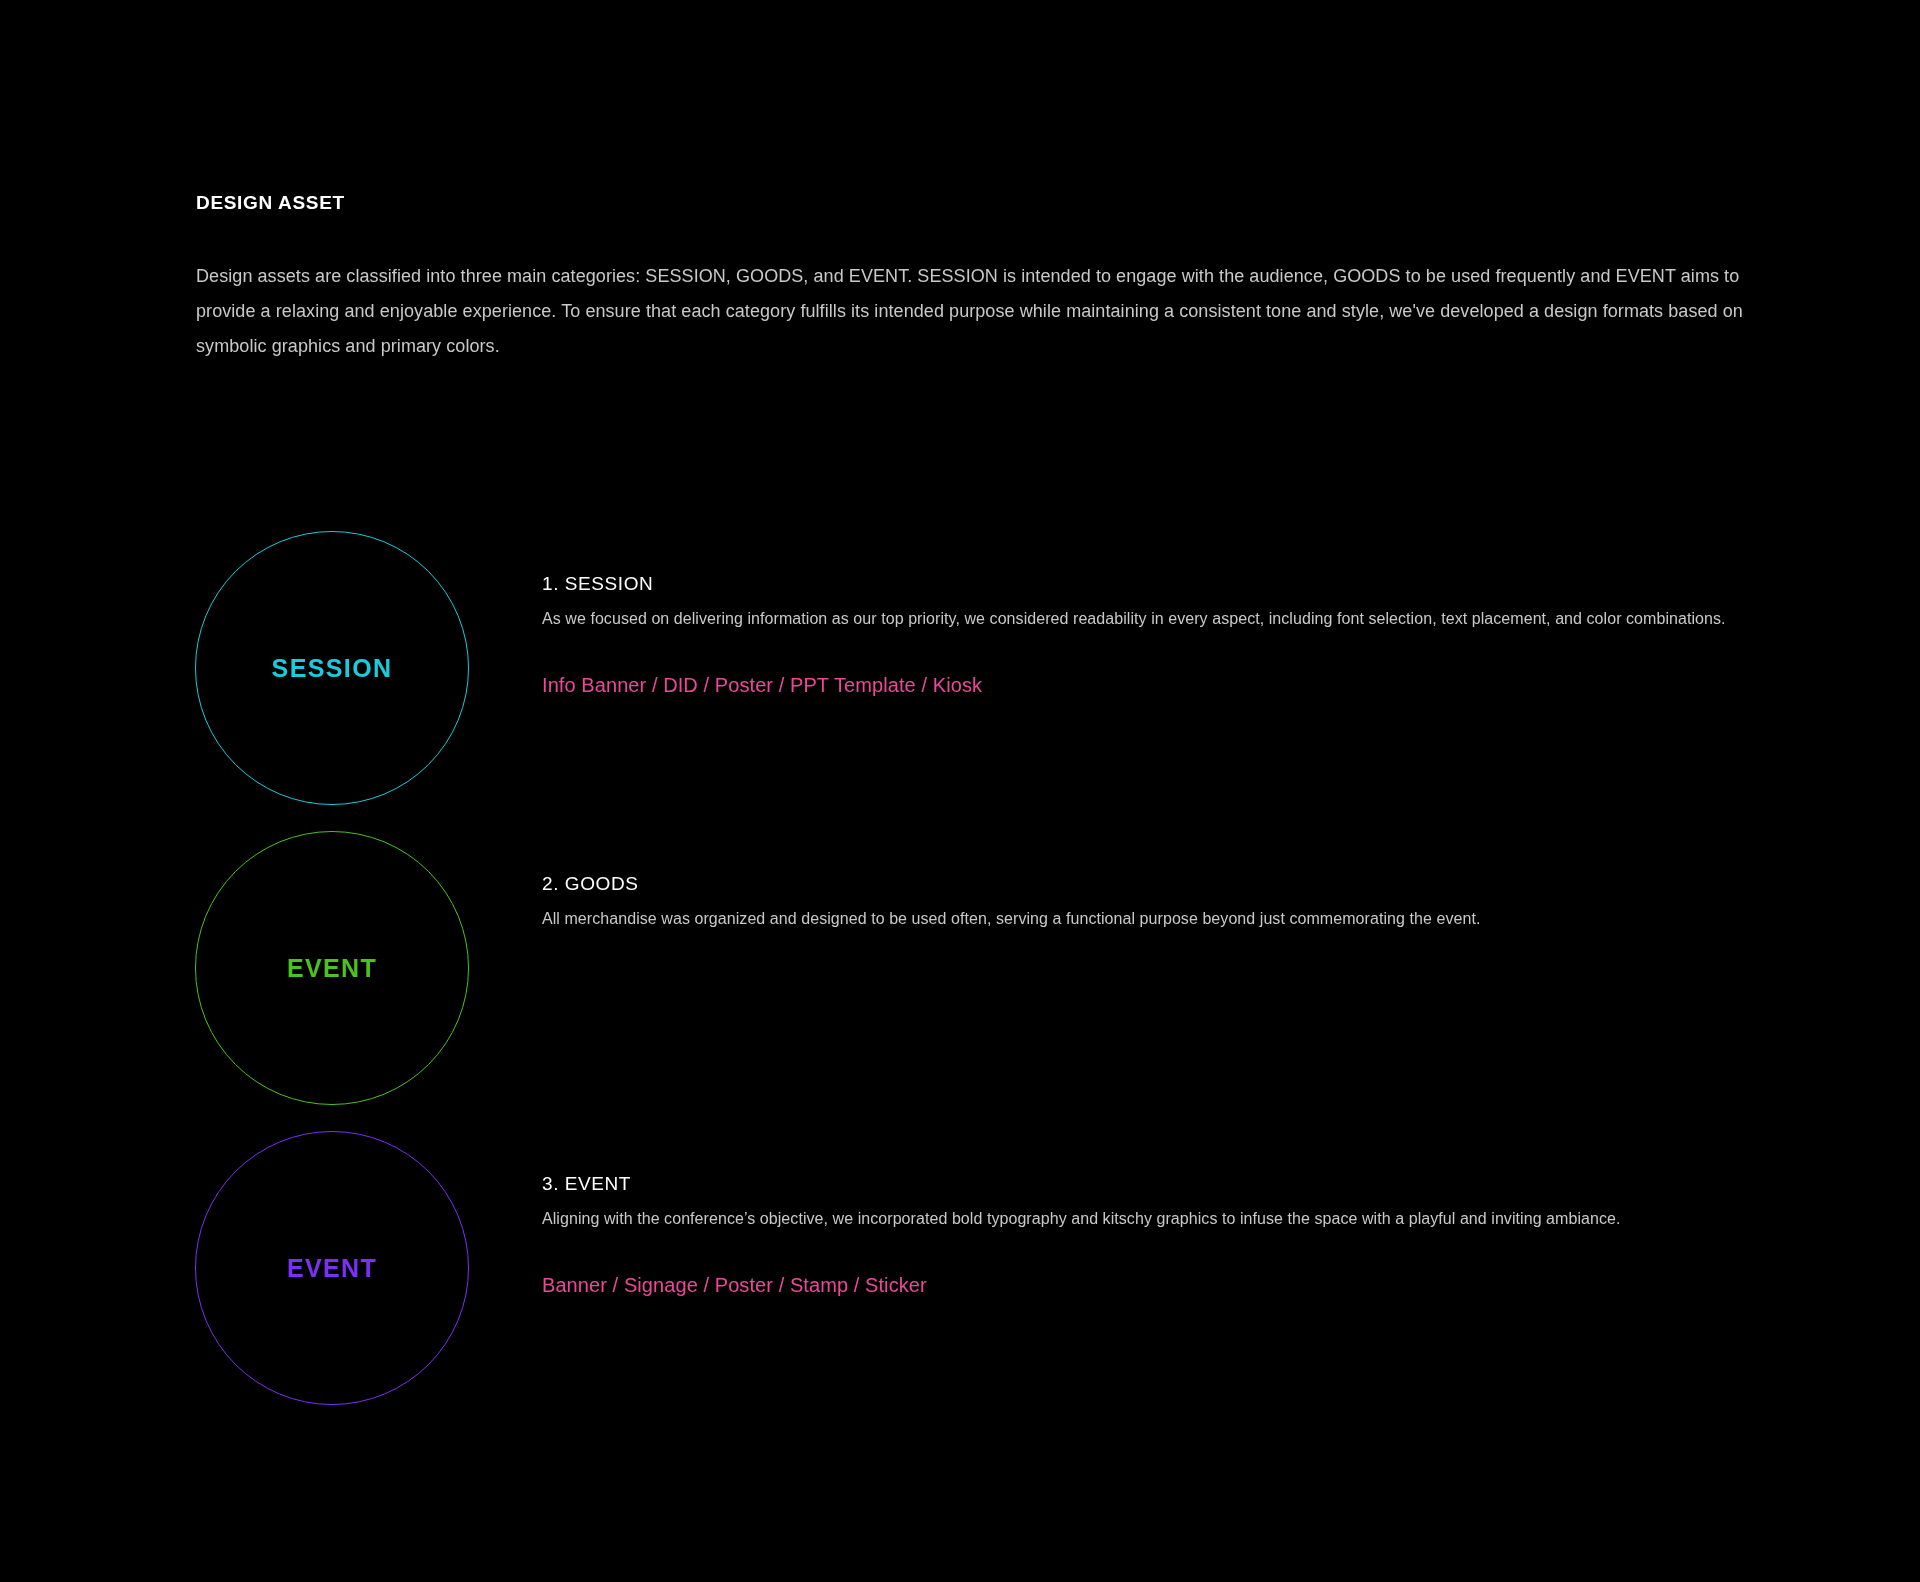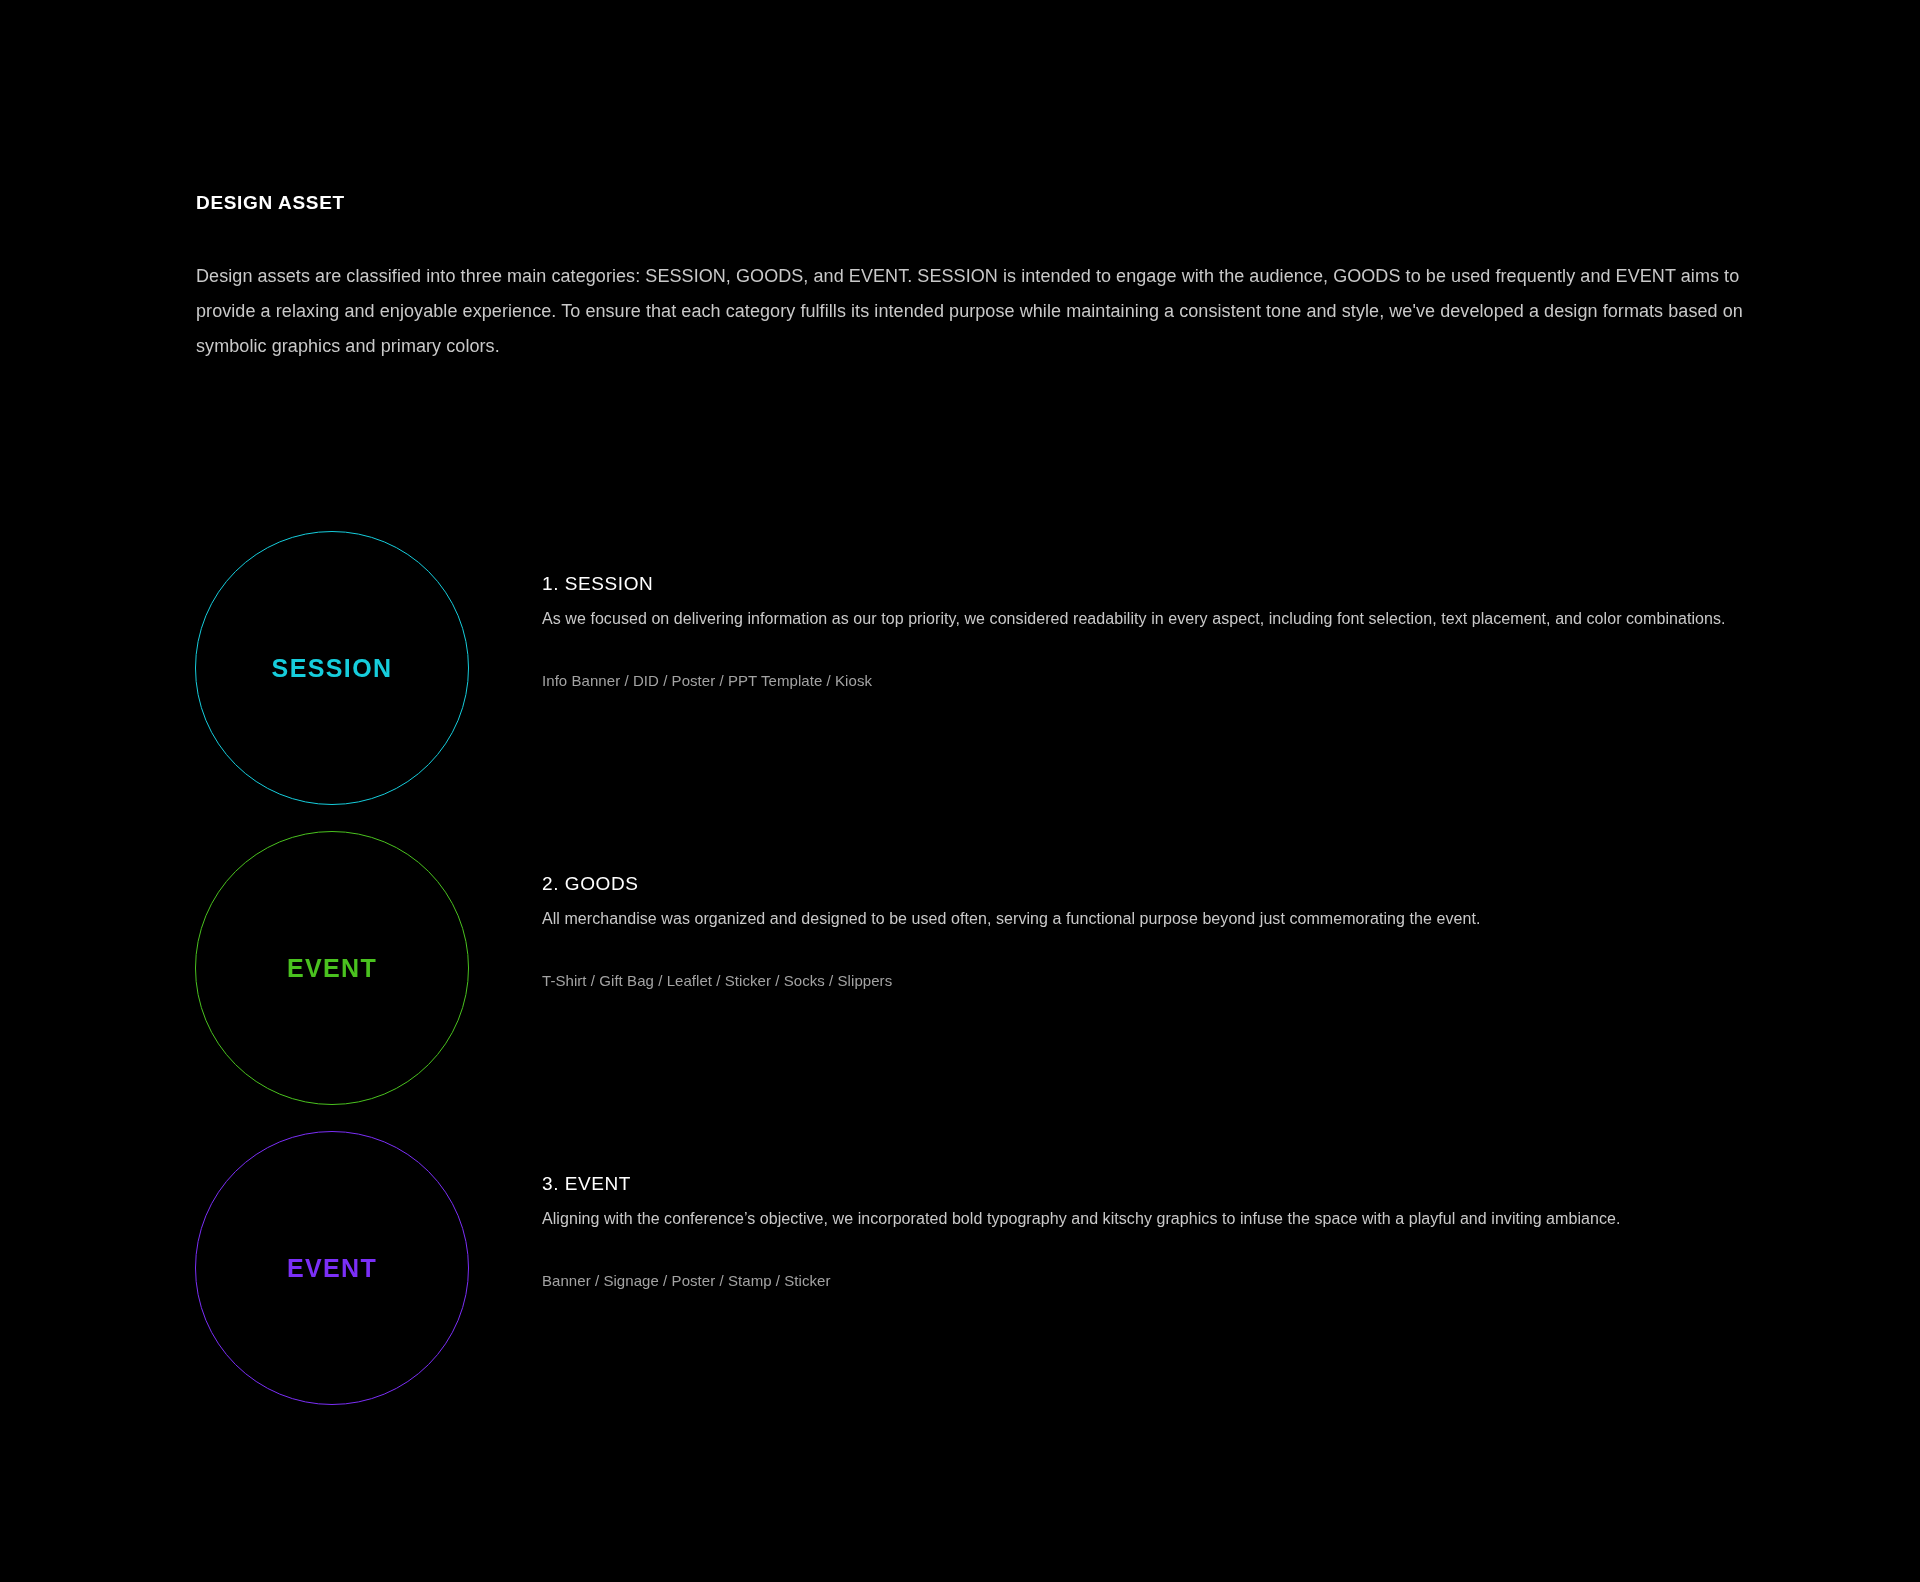--- a/index.html
+++ b/index.html
@@ -107,23 +107,23 @@
   }
   .cat-desc {
     font-size: 16px;
     font-weight: 400;
     color: #c9c9c9;
     line-height: 1.58;
     letter-spacing: 0.004em;
     margin: 0;
   }
   .cat-assets {
-    font-size: 15px;
+    font-size: 20px;
     font-weight: 400;
-    color: #a3a3a3;
+    color: #ec4899;
     letter-spacing: 0.004em;
     line-height: 1.5;
     margin: 39px 0 0 0;
   }
 </style>
 </head>
 <body style="background: rgb(0, 0, 0);">
 
 <div class="page">
 
@@ -149,21 +149,20 @@
 
     <div class="cat-row">
       <div class="circle-wrap">
         <div class="circle" id="circle-1" style="color: rgb(74, 194, 31);">
           <span class="circle-label">EVENT</span>
         </div>
       </div>
       <div class="cat-text">
         <h2 class="cat-heading">2. GOODS</h2>
         <p class="cat-desc">All merchandise was organized and designed to be used often, serving a functional purpose beyond just commemorating the event.</p>
-        <p class="cat-assets">T-Shirt / Gift Bag / Leaflet / Sticker / Socks / Slippers</p>
       </div>
     </div>
 
     <div class="cat-row">
       <div class="circle-wrap">
         <div class="circle" id="circle-2" style="color: rgb(123, 47, 247);">
           <span class="circle-label">EVENT</span>
         </div>
       </div>
       <div class="cat-text">

